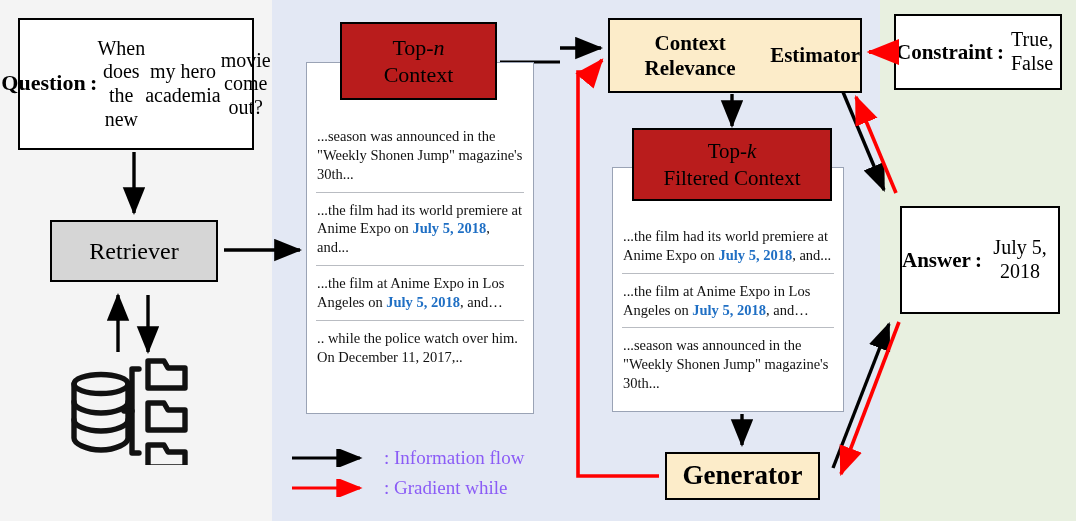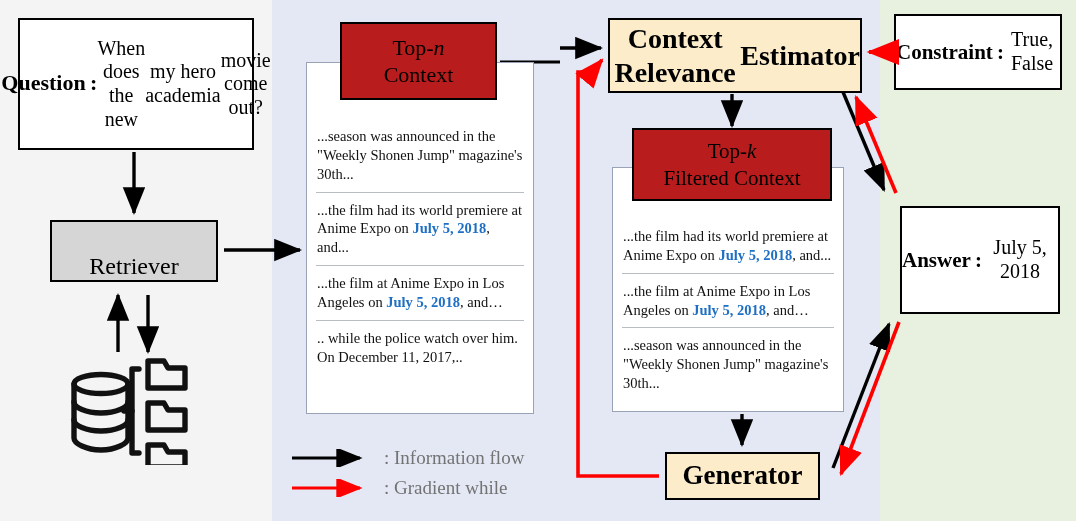--- a/index.html
+++ b/index.html
@@ -17,21 +17,21 @@
   .cream{background:#fcecc9;}
   .ctxpanel{position:absolute;box-sizing:border-box;border:1px solid #9aa3b5;background:#fff;
             z-index:3;padding:6px 9px;}
   .snip{font-size:14.5px;line-height:1.30;color:#111;padding:8px 1px 8px 1px;}
   .snip + .snip{border-top:1.5px solid #b9bcc2;}
   .hl{color:#1f6fc4;font-weight:bold;}
   .lbl{position:absolute;box-sizing:border-box;border:2.5px solid #000;background:#b91c1c;z-index:7;
        display:flex;flex-direction:column;align-items:center;justify-content:center;text-align:center;}
   svg.ov{position:absolute;left:0;top:0;width:1076px;height:521px;z-index:8;pointer-events:none;}
   svg.ovb{z-index:2;}
-  .legend{position:absolute;z-index:9;font-size:19px;color:#737373;}
+  .legend{position:absolute;z-index:9;font-size:19px;color:#8b5cf6;}
   .it{font-style:italic;}
 </style>
 </head>
 <body>
 
 <div id="stage">
 
   <div class="panel" id="panel-left"></div>
   <div class="panel" id="panel-mid"></div>
   <div class="panel" id="panel-right"></div>
@@ -49,21 +49,21 @@
     <path d="M500,62 L560,62" stroke="#000" stroke-width="3" fill="none"></path>
   </svg>
 
   <div class="box" id="q-box" style="left:18px;top:18px;width:236px;height:132px;padding:4px 6px;font-size:20px;">
     <div class="ttl" style="font-size:22px;margin-bottom:3px;">Question :</div>
     <div>When does the new</div>
     <div>my hero academia</div>
     <div>movie come out?</div>
   </div>
 
-  <div class="box gray" id="r-box" style="left:50px;top:220px;width:168px;height:62px;font-size:24px;align-items:flex-end;">
+  <div class="box gray" id="r-box" style="left:50px;top:220px;width:168px;height:62px;font-size:24px;">
     <div>Retriever</div>
   </div>
 
   <div style="position:absolute;left:60px;top:355px;width:150px;height:110px;z-index:6;">
     <svg viewBox="0 0 150 110" width="150" height="110">
       <g fill="none" stroke="#111" stroke-width="5.4" stroke-linejoin="round" stroke-linecap="round">
         <ellipse cx="41" cy="29" rx="27" ry="9.5"></ellipse>
         <path d="M14,29 L14,83 C14,88.5 26,95 41,95 C56,95 68,88.5 68,83 L68,29"></path>
         <path d="M14,47 C14,52.5 26,58 41,58 C56,58 68,52.5 68,47"></path>
         <path d="M14,65 C14,70.5 26,76 41,76 C56,76 68,70.5 68,65"></path>
@@ -83,21 +83,21 @@
         <div class="snip"><span>...the film had its world premiere at Anime Expo on </span><span class="hl">July 5, 2018</span><span>, and...</span></div>
         <div class="snip"><span>...the film at Anime Expo in Los Angeles on </span><span class="hl">July 5, 2018</span><span>, and…</span></div>
         <div class="snip"><span>.. while the police watch over him. On December 11, 2017,..</span></div>
       </div>
   </div>
   <div class="lbl" style="left:340px;top:22px;width:157px;height:78px;font-size:22px;line-height:1.25;">
     <div><span>Top-</span><span class="it">n</span></div>
     <div>Context</div>
   </div>
 
-  <div class="box cream" id="cre-box" style="left:608px;top:18px;width:254px;height:75px;font-size:28px;">
+  <div class="box cream" id="cre-box" style="left:608px;top:18px;width:254px;height:75px;font-size:21px;">
     <div class="ttl">Context Relevance</div>
     <div class="ttl">Estimator</div>
   </div>
 
   <div class="ctxpanel" id="topk-panel" style="left:612px;top:167px;width:232px;height:245px;">
     <div style="height:45px;"></div>
     <div id="topk-snips">
         <div class="snip"><span>...the film had its world premiere at Anime Expo on </span><span class="hl">July 5, 2018</span><span>, and...</span></div>
         <div class="snip"><span>...the film at Anime Expo in Los Angeles on </span><span class="hl">July 5, 2018</span><span>, and…</span></div>
         <div class="snip"><span>...season was announced in the "Weekly Shonen Jump" magazine's 30th...</span></div>

